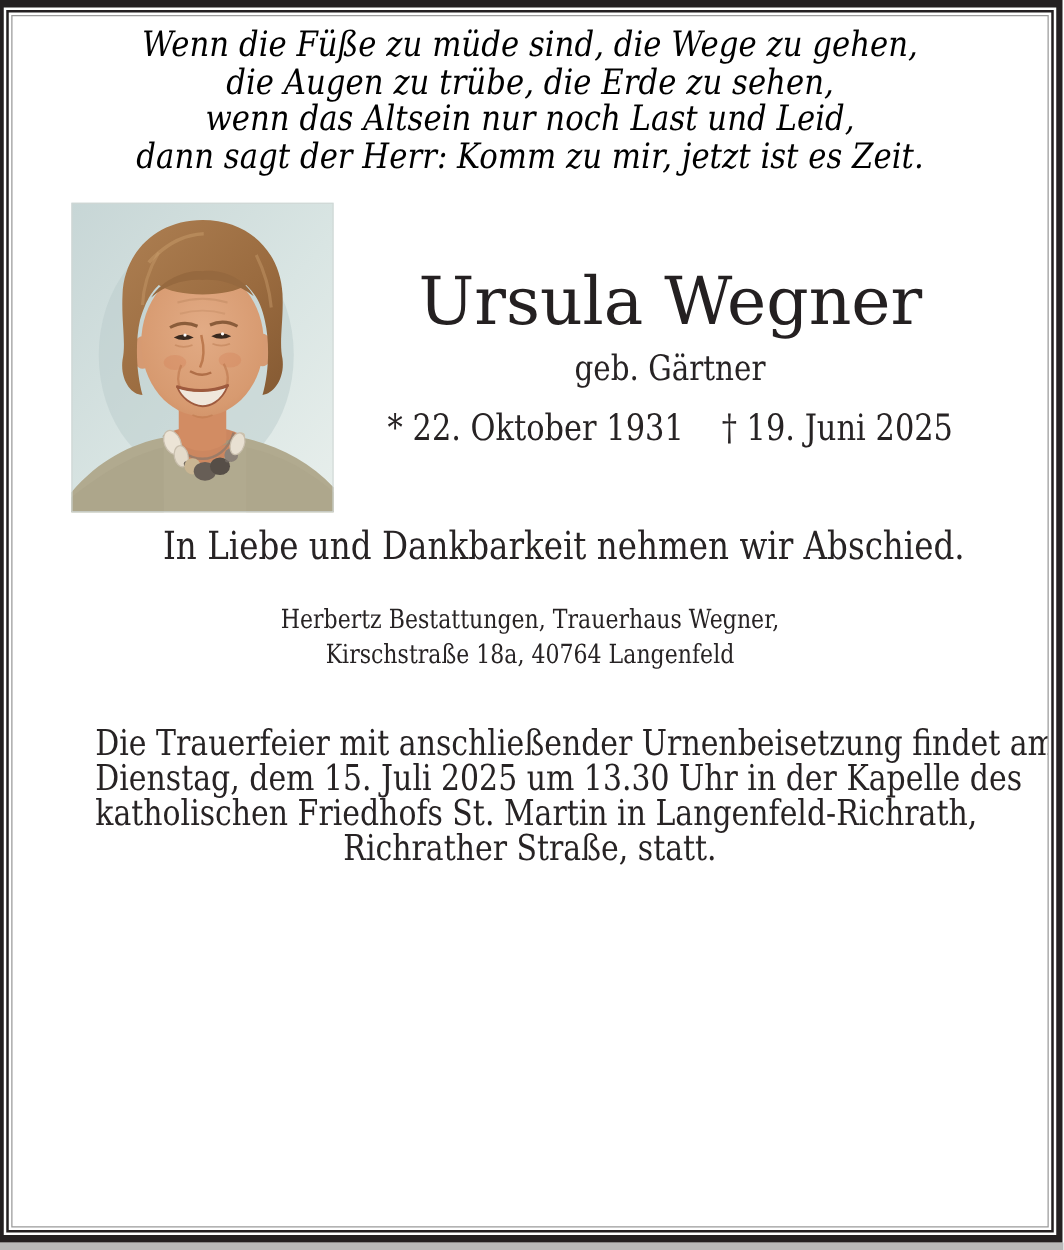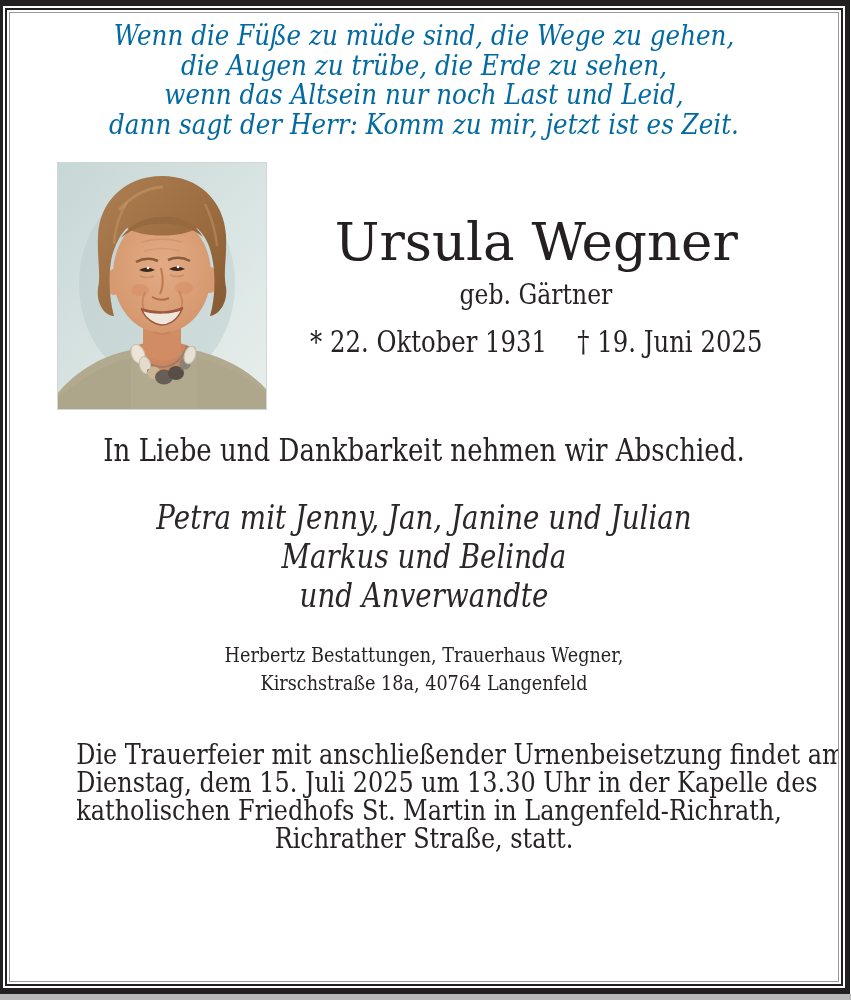--- a/index.html
+++ b/index.html
@@ -42,21 +42,21 @@
   }
   .line { white-space: nowrap; }
   .cond { transform: scaleX(0.84); transform-origin: 50% 50%; }
   .cond-poem { transform: scaleX(0.88); transform-origin: 50% 50%; }
 
   .poem {
     padding-top: 8px;
     font-style: italic;
     font-size: 28px;
     line-height: 29.5px;
-    color: #0369a1;
+    color: #000000;
   }
 
   .photo-row {
     margin-top: 23px;
     height: 248px;
     display: flex;
     align-items: stretch;
   }
   .photo {
     flex: none;
@@ -86,21 +86,21 @@
     white-space: nowrap;
   }
   .dates {
     font-size: 29px;
     line-height: 36px;
     margin-top: 12px;
     white-space: nowrap;
   }
   .dates .death { margin-left: 36px; }
 
-  .farewell   { margin-top: 22px; font-size: 31px;  line-height: 36px; }
+  .farewell   { margin-top: 9px; font-size: 31px;  line-height: 36px; text-align: right; }
   .mourners   { margin-top: 30px; font-style: italic; font-size: 33px; line-height: 39px; color: #2b2728; }
   .funeral    { margin-top: 26px; font-size: 21px;   line-height: 28px; }
   .service    { margin-top: 44px; font-size: 28.5px; line-height: 28px; }
   .donation   { margin-top: 26px; font-size: 28.5px; line-height: 28.5px; }
 </style>
 </head>
 <body>
 
 <div class="page">
   <div class="gray-strip"></div>
@@ -208,27 +208,20 @@
             </div>
           </div>
         </div>
 
         <div class="farewell">
           <div class="cond">
             <div class="line">In Liebe und Dankbarkeit nehmen wir Abschied.</div>
           </div>
         </div>
 
-        <div class="mourners">
-          <div class="cond">
-            <div class="line">Petra mit Jenny, Jan, Janine und Julian</div>
-            <div class="line">Markus und Belinda</div>
-            <div class="line">und Anverwandte</div>
-          </div>
-        </div>
 
         <div class="funeral">
           <div class="cond">
             <div class="line">Herbertz Bestattungen, Trauerhaus Wegner,</div>
             <div class="line">Kirschstraße 18a, 40764 Langenfeld</div>
           </div>
         </div>
 
         <div class="service">
           <div class="cond">

